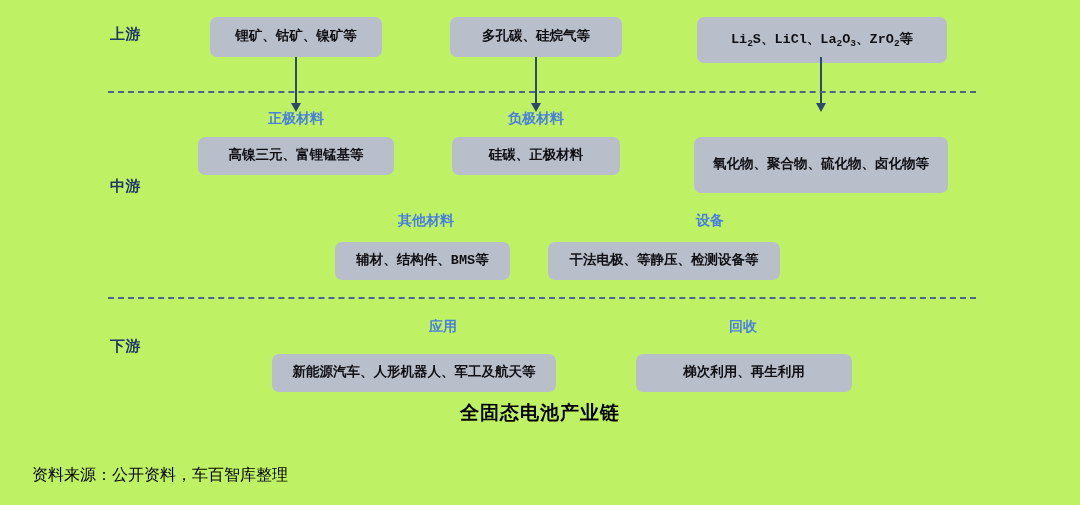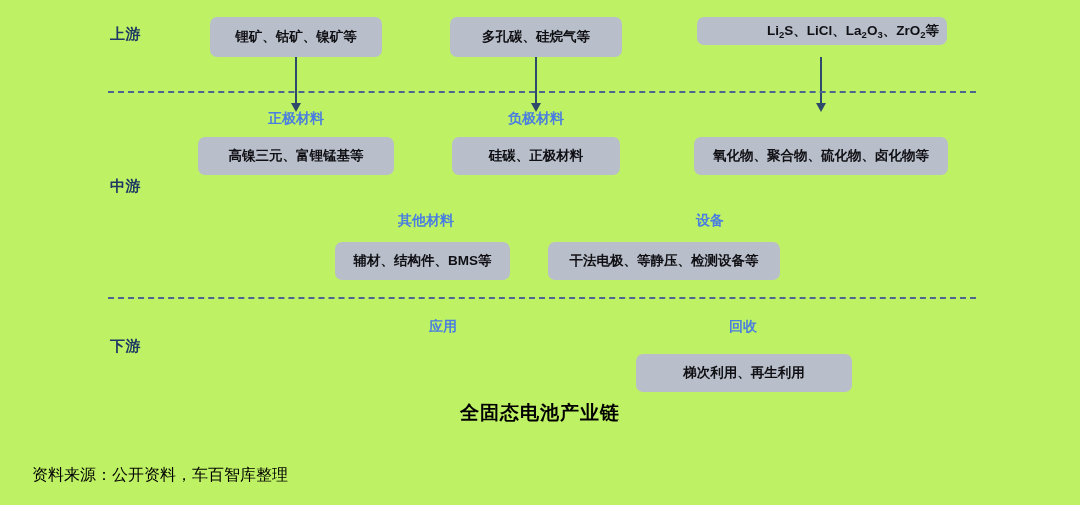--- a/index.html
+++ b/index.html
@@ -38,20 +38,21 @@
     align-items: center;
     justify-content: center;
     font-size: 13.5px;
     font-weight: bold;
     color: #0f0f14;
     text-align: center;
     line-height: 1.2;
     box-sizing: border-box;
     padding: 0 8px;
     white-space: nowrap;
+    font-family: Liberation Mono, monospace;
   }
   .box sub {
     font-size: 9.5px;
     vertical-align: baseline;
     position: relative;
     top: 3px;
   }
 
   
   .cat-head {
@@ -115,48 +116,49 @@
 <div id="page">
 
   <div class="tier-label" style="left:110px; top:25px;">上游</div>
   <div class="tier-label" style="left:110px; top:177px;text-align:right;">中游</div>
   <div class="tier-label" style="left:110px; top:337px;">下游</div>
 
   <div class="box" style="left:210px; top:17px; width:172px; height:40px;">锂矿、钴矿、镍矿等</div>
 
   <div class="box" style="left:450px; top:17px; width:172px; height:40px;">多孔碳、硅烷气等</div>
 
-  <div class="box" style="left:697px; top:17px; width:250px; height:28px;justify-content:flex-end;">
+  <div class="box" style="left:697px; top:17px; width:250px; height:46px;">
     <span>Li<sub>2</sub>S、LiCl、La<sub>2</sub>O<sub>3</sub>、ZrO<sub>2</sub>等</span>
   </div>
 
   <div class="arrow" style="left:295px; top:57px; height:47px;"></div>
   <div class="arrow" style="left:535px; top:57px; height:47px;"></div>
   <div class="arrow" style="left:820px; top:57px; height:47px;"></div>
 
   <div class="divider" style="left:108px; top:91px; width:868px;"></div>
 
   <div class="cat-head" style="left:210px; top:110px; width:172px;">正极材料</div>
   <div class="cat-head" style="left:450px; top:110px; width:172px;">负极材料</div>
   <div class="cat-head" style="left:697px; top:110px; width:250px;margin-top:29px;">固态电解质</div>
 
   <div class="box" style="left:198px; top:137px; width:196px; height:38px;">高镍三元、富锂锰基等</div>
   <div class="box" style="left:452px; top:137px; width:168px; height:38px;">硅碳、正极材料</div>
-  <div class="box" style="left:694px; top:137px; width:254px; height:38px;">氧化物、聚合物、硫化物、卤化物等</div>
+  <div class="box" style="left:694px; top:137px; width:254px; height:56px;">氧化物、聚合物、硫化物、卤化物等</div>
 
   <div class="cat-head" style="left:340px; top:212px; width:172px;">其他材料</div>
   <div class="cat-head" style="left:610px; top:212px; width:200px;">设备</div>
 
   <div class="box" style="left:335px; top:242px; width:175px; height:38px;">辅材、结构件、BMS等</div>
   <div class="box" style="left:548px; top:242px; width:232px; height:38px;">干法电极、等静压、检测设备等</div>
 
   <div class="divider" style="left:108px; top:297px; width:868px;"></div>
 
   <div class="cat-head" style="left:330px; top:318px; width:226px;">应用</div>
   <div class="cat-head" style="left:636px; top:318px; width:214px;">回收</div>
 
+  <div class="box" style="left:272px; top:354px; width:284px; height:38px;">新能源汽车、人形机器人、军工及航天等</div>
   <div class="box" style="left:636px; top:354px; width:216px; height:38px;">梯次利用、再生利用</div>
 
   <div class="caption" style="left:0; top:400px; width:1080px;">全固态电池产业链</div>
 
   <div class="source" style="left:32px; top:465px;">资料来源：公开资料，车百智库整理</div>
 
 </div>
 
 </body></html>

